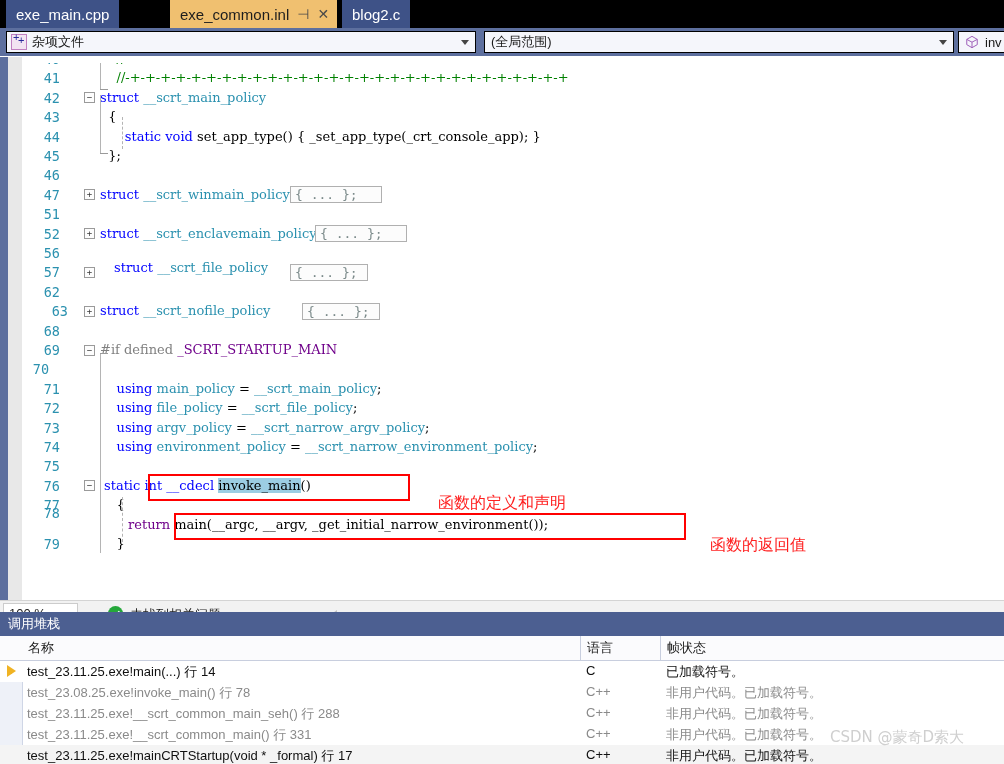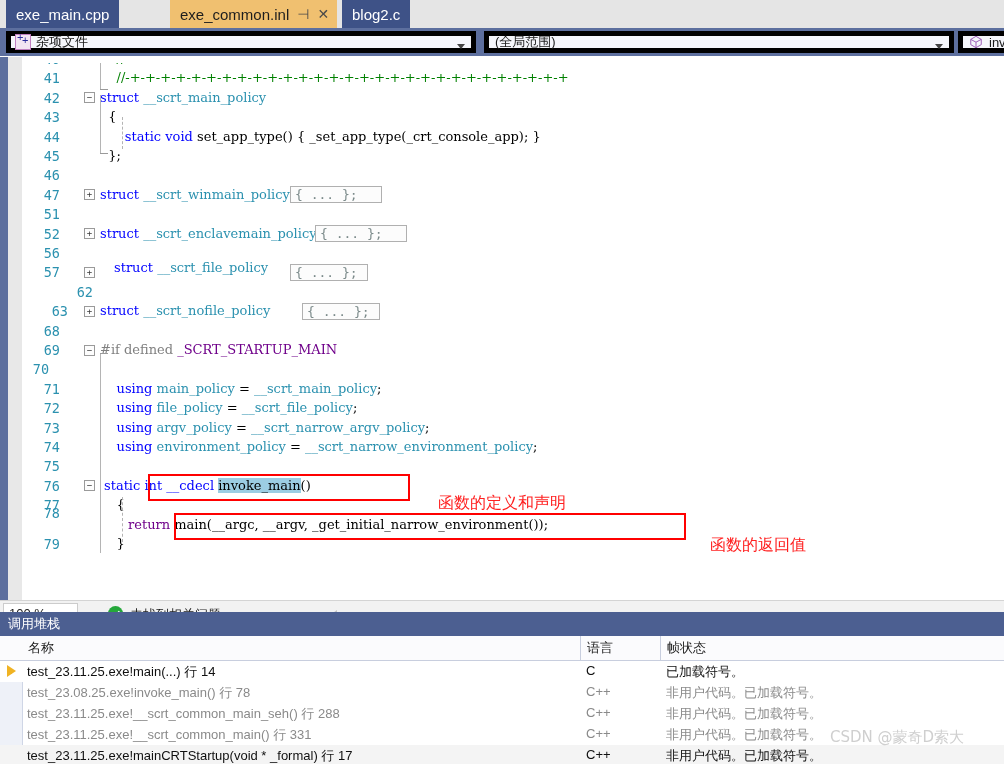--- a/index.html
+++ b/index.html
@@ -6,21 +6,21 @@
   body{
     width:1004px;height:764px;overflow:hidden;
     font-family:"Liberation Sans","DejaVu Sans",sans-serif;
     font-size:13px;
     background:#ffffff;
     position:relative;
   }
   
   #tabbar{
     position:absolute;left:0;top:0;width:1004px;height:28px;
-    background:#e5e5e5;
+    background:#000000;
   }
   .tab{
     position:absolute;top:0;height:28px;
     display:flex;align-items:center;
     font-size:15px;
     box-sizing:border-box;
     white-space:nowrap;
   }
   .tab-inactive{background:#3e5287;color:#ffffff;padding:0 10px;}
   .tab-active{background:#f0c070;color:#1b1b1b;padding:0 8px 0 10px;}
@@ -30,21 +30,21 @@
     display:inline-block;
   }
   .pin-icon{transform:rotate(-0deg);}
   
   #navbar{
     position:absolute;left:0;top:28px;width:1004px;height:28px;
     background:#5d6f9e;
   }
   .combo{
     position:absolute;top:3px;height:22px;
-    background:#f5f6fb;border:5px solid #000000;
+    background:#f5f6fb;border:1px solid #000000;
     box-sizing:border-box;display:flex;align-items:center;
     font-size:13px;color:#1a1a1a;
   }
   .combo .caret{
     position:absolute;right:6px;top:8px;
     width:0;height:0;border-left:4px solid transparent;
     border-right:4px solid transparent;border-top:5px solid #444;
   }
   #combo-scope{left:6px;width:470px;}
   #combo-global{left:484px;width:470px;}
@@ -231,21 +231,21 @@
       <div class="lnum" style="top: 129.8px;">47</div>
       <div class="code" style="top: 129.8px;"><span class="kw">struct </span><span class="typ">__scrt_winmain_policy</span></div>
       <div class="lnum" style="top: 149.2px;">51</div>
       <div class="code" style="top: 149.2px;"></div>
       <div class="lnum" style="top: 168.6px;">52</div>
       <div class="code" style="top: 168.6px;"><span class="kw">struct </span><span class="typ">__scrt_enclavemain_policy</span></div>
       <div class="lnum" style="top: 188px;">56</div>
       <div class="code" style="top: 188px;"></div>
       <div class="lnum" style="top: 207.4px;">57</div>
       <div class="code" style="top: 203px; margin-left: 14px;"><span class="kw">struct </span><span class="typ">__scrt_file_policy</span></div>
-      <div class="lnum" style="top: 226.8px; padding-left: 33px;">62</div>
+      <div class="lnum" style="top: 226.8px;">62</div>
       <div class="code" style="top: 226.8px;"></div>
       <div class="lnum" style="top: 246.2px; margin-left: 8px;">63</div>
       <div class="code" style="top: 246.2px;"><span class="kw">struct </span><span class="typ">__scrt_nofile_policy</span></div>
       <div class="lnum" style="top: 265.6px;">68</div>
       <div class="code" style="top: 265.6px;"></div>
       <div class="lnum" style="top: 285px;">69</div>
       <div class="code" style="top: 285px;"><span class="gray">#if defined </span><span class="pp">_SCRT_STARTUP_MAIN</span></div>
       <div class="lnum" style="top: 304.4px; text-align: center;">70</div>
       <div class="code" style="top: 304.4px;"></div>
       <div class="lnum" style="top: 323.8px;">71</div>

